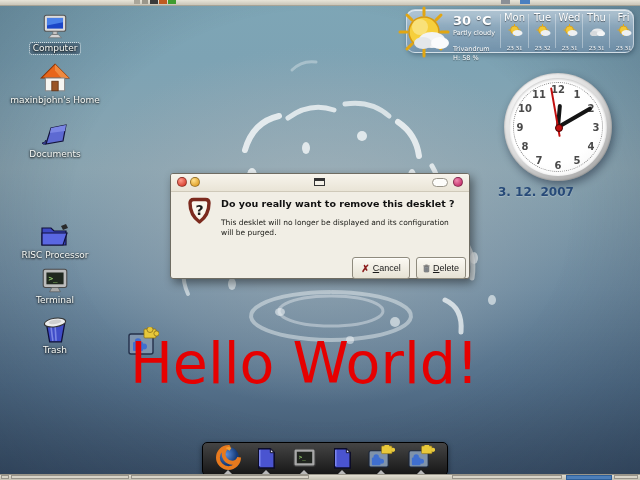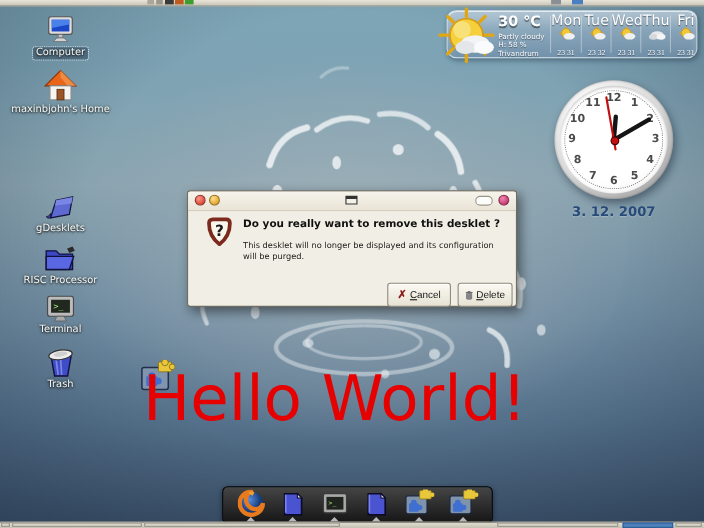--- a/index.html
+++ b/index.html
@@ -31,38 +31,38 @@
   .wpanel{position:absolute;left:406px;top:9px;width:228px;height:44px;border-radius:9px;
     background:linear-gradient(180deg,rgba(168,190,208,.80),rgba(110,140,168,.70));
     border:1px solid rgba(255,255,255,.55);
     box-shadow:inset 0 1px 0 rgba(255,255,255,.65), inset 0 10px 10px rgba(255,255,255,.18), 1px 2px 5px rgba(10,25,45,.35);
     color:#fff;box-sizing:border-box;}
   .wbig{position:absolute;left:-9px;top:-4px;}
   .wtemp{position:absolute;left:46px;top:3px;font-size:13px;font-weight:bold;text-shadow:0 1px 1px rgba(0,0,0,.5);}
   .wline{position:absolute;left:46px;font-size:6.5px;text-shadow:0 1px 1px rgba(0,0,0,.5);white-space:nowrap;}
   .wsep{position:absolute;top:4px;bottom:4px;width:1px;background:rgba(255,255,255,.35);}
   .fc{position:absolute;top:2px;width:27px;height:40px;text-align:center;}
-  .fcday{font-size:13px;text-shadow:0 1px 1px rgba(0,0,0,.5);}
+  .fcday{font-size:10px;text-shadow:0 1px 1px rgba(0,0,0,.5);}
   .fctemps{position:absolute;bottom:0;width:100%;font-size:7px;text-shadow:0 1px 1px rgba(0,0,0,.5);font-family:Liberation Serif, serif;}
   .fcicon{position:absolute;left:50%;top:12px;transform:translateX(-50%);}
   
   .clock{position:absolute;left:504px;top:73px;width:108px;height:108px;border-radius:50%;
     background:radial-gradient(circle at 32% 26%,#ffffff,#d9d9d9 55%,#9c9c9c 88%,#777 100%);
     box-shadow:2px 4px 8px rgba(10,20,40,.45), inset 0 0 2px rgba(0,0,0,.4);}
   .cface{position:absolute;inset:5px;border-radius:50%;
     background:radial-gradient(circle at 40% 35%,#ffffff 60%,#efefef 100%);
     box-shadow:inset 0 1px 3px rgba(0,0,0,.25);}
   .cring{position:absolute;inset:9px;border-radius:50%;border:1.5px dotted #8a8a8a;}
   .cnum{position:absolute;font-size:10px;font-weight:bold;color:#4a4a4a;transform:translate(-50%,-50%);}
   .hand{position:absolute;left:50%;bottom:50%;transform-origin:50% 100%;border-radius:2px;}
   .hand.hour{width:4px;height:23px;margin-left:-2px;background:#151515;}
   .hand.minute{width:3.5px;height:39px;margin-left:-1.75px;background:#151515;}
   .hand.second{width:1.6px;height:50px;margin-left:-0.8px;bottom:calc(50% - 10px);background:#c01010;transform-origin:50% calc(100% - 10px);}
   .ccap{position:absolute;left:50%;top:50%;width:6px;height:6px;margin:-3px 0 0 -3px;border-radius:50%;background:#c01010;border:1px solid #400;}
-  .cdate{position:absolute;left:498px;top:185px;width:120px;text-align:center;
+  .cdate{position:absolute;left:498px;top:185px;width:120px;text-align:left;
     font-size:12px;font-weight:bold;color:#274a78;text-shadow:0 1px 1px rgba(255,255,255,.25);}
   
   .dialog{position:absolute;left:170px;top:173px;width:300px;height:106px;background:#f1eee5;
     border:1px solid #6f6c62;border-radius:3px;box-shadow:3px 4px 10px rgba(0,0,0,.45);box-sizing:border-box;}
   .dtitlebar{position:absolute;left:0;top:0;right:0;height:17px;border-radius:2px 2px 0 0;
     background:linear-gradient(#f7f4ec,#e9e4d6);border-bottom:1px solid #cfc9b9;}
   .tbball{position:absolute;top:3px;width:10px;height:10px;border-radius:50%;box-sizing:border-box;border:1px solid rgba(0,0,0,.35);}
   .tb-close{left:6px;background:radial-gradient(circle at 35% 30%,#ff9a8a,#cc2a1a);}
   .tb-min{left:19px;background:radial-gradient(circle at 35% 30%,#ffe08a,#d89010);}
   .tb-max{left:50%;top:4px;width:11px;height:8px;margin-left:-6px;border:1px solid #333;border-top:3px solid #333;background:#f4f1e8;position:absolute;box-sizing:border-box;}
@@ -156,29 +156,29 @@
     <svg width="30" height="30" viewBox="0 0 28 28">
       <rect x="4" y="3" width="20" height="15" rx="2" fill="#dcdcdc" stroke="#555" stroke-width="1"></rect>
       <rect x="6.5" y="5.5" width="15" height="10" fill="#1b46c8"></rect>
       <path d="M6.5 5.5 h15 v4 l-15 3 z" fill="#4f86ec" opacity=".9"></path>
       <rect x="12" y="18" width="4" height="3" fill="#c4c4c4" stroke="#666" stroke-width=".6"></rect>
       <path d="M8 24 l3 -3 h6 l3 3 z" fill="#d4d4d4" stroke="#666" stroke-width=".6"></path>
     </svg>
     <div class="dlabel selected">Computer</div>
   </div>
 
-
-  <div class="dicon" style="top:176px;">
+  <div class="dicon" style="top:122px;">
     <svg width="30" height="26" viewBox="0 0 30 26">
       <path d="M6 22 L11 6 L26 3 L23 19 Z" fill="#5d6ad2" stroke="#14143c" stroke-width="1.2"></path>
       <path d="M11 6 L26 3 L25 9 L10 11 Z" fill="#7a86e4"></path>
       <path d="M6 22 q-3 1 -4 -1 q3 0 4 -3 z" fill="#3c46a8" stroke="#14143c" stroke-width=".8"></path>
     </svg>
-    <div class="dlabel">gDesklets</div>
-  </div>
+    <div class="dlabel">Documents</div>
+  </div>
+
 
   <div class="dicon" style="top:222px;align-items:center;">
     <svg width="32" height="27" viewBox="0 0 32 27">
       <path d="M3 6 h9 l3 3 h12 v14 h-24 z" fill="#3d49c4" stroke="#10103a" stroke-width="1.2"></path>
       <path d="M3 11 h25 l-4 12 h-21 z" fill="#5a67e2" stroke="#10103a" stroke-width="1.2"></path>
       <path d="M22 4 l5 -2 2 4 -5 2 z" fill="#2a2a2a"></path>
     </svg>
     <div class="dlabel">RISC Processor</div>
   </div>
 
@@ -218,21 +218,21 @@
       <circle cx="26" cy="26" r="15" fill="#f6cf3c" stroke="#d89a10" stroke-width="1.5"></circle>
       <circle cx="22" cy="21" r="8" fill="#fae588" opacity=".8"></circle>
       <g>
         <ellipse cx="34" cy="34" rx="13" ry="8" fill="#f2f3f4"></ellipse>
         <ellipse cx="25" cy="37" rx="9" ry="6" fill="#e4e7ea"></ellipse>
         <ellipse cx="42" cy="37" rx="9" ry="6" fill="#fafbfc"></ellipse>
       </g>
     </svg>
     <div class="wtemp">30 °C</div>
     <div class="wline" style="top:19px;">Partly cloudy</div>
-    <div class="wline" style="top:27px;">H: 58 %</div>
+    <div class="wline" style="top:44px;">H: 58 %</div>
     <div class="wline" style="top:35px;">Trivandrum</div>
 
     <div class="wsep" style="left:93px;"></div>
     <div class="wsep" style="left:121px;"></div>
     <div class="wsep" style="left:148px;"></div>
     <div class="wsep" style="left:175px;"></div>
     <div class="wsep" style="left:202px;"></div>
 
     <div class="fc" style="left:94px;">
       <div class="fcday">Mon</div>

